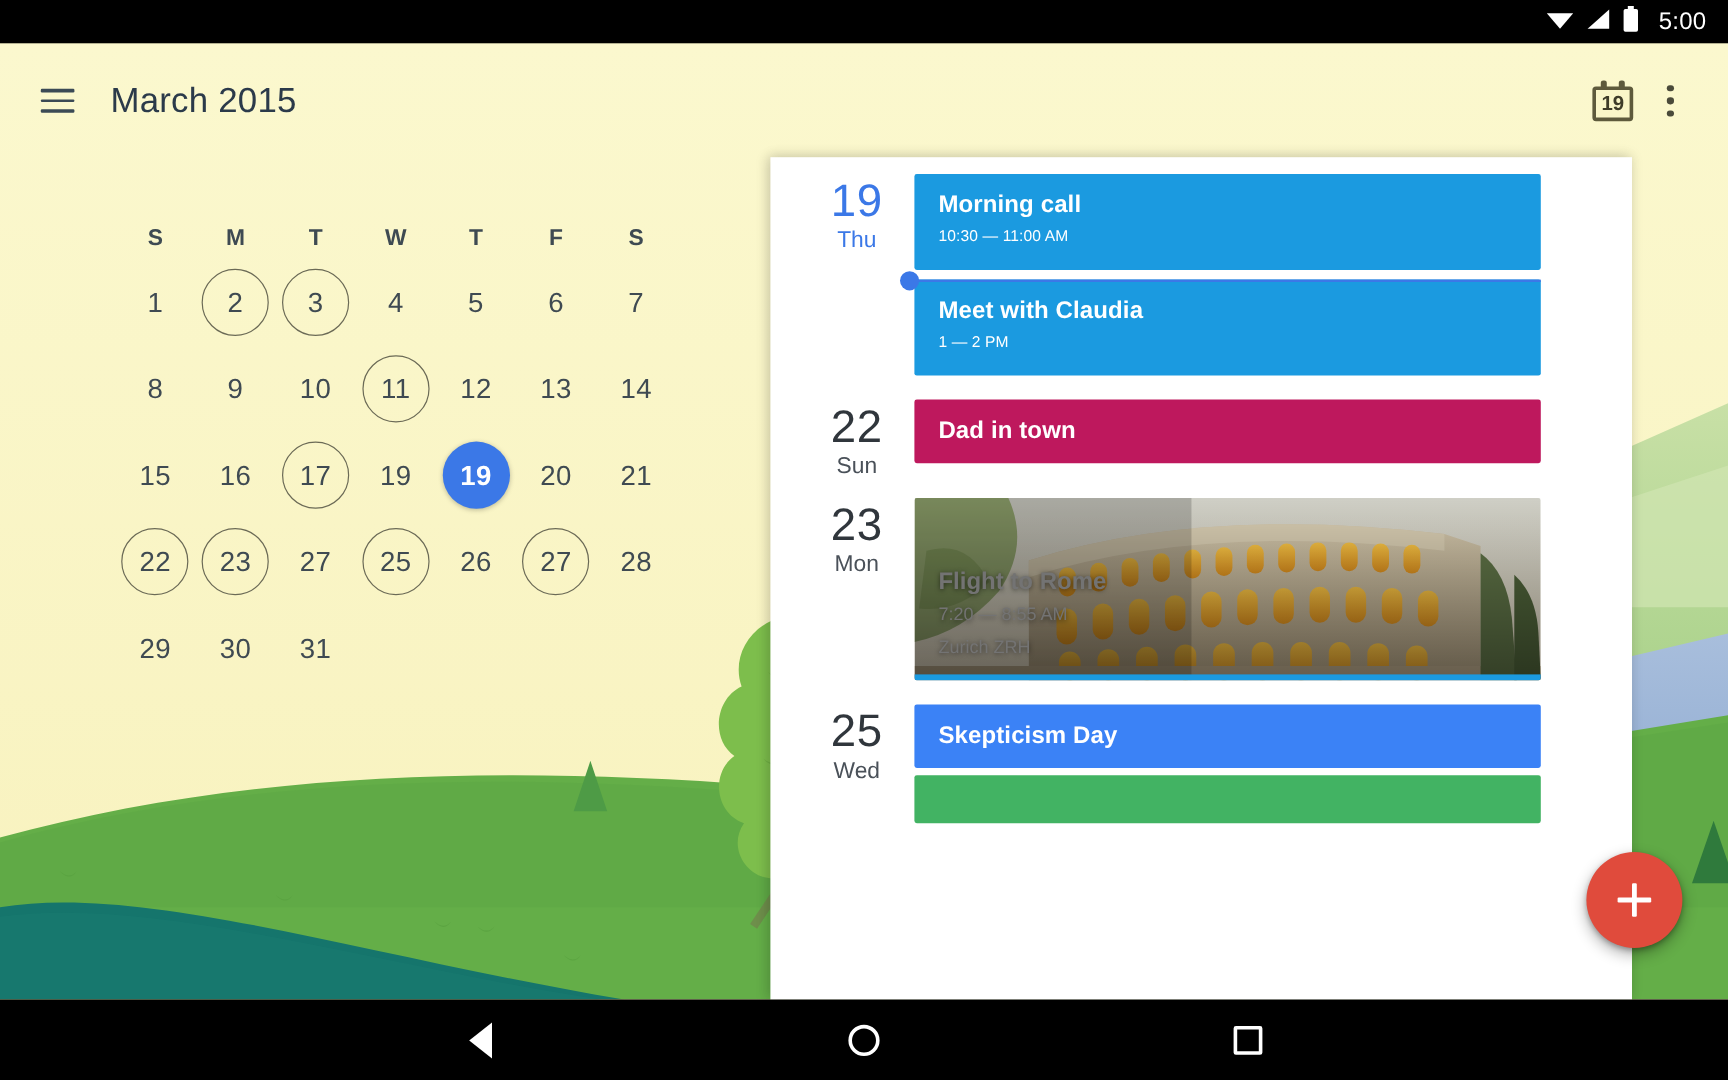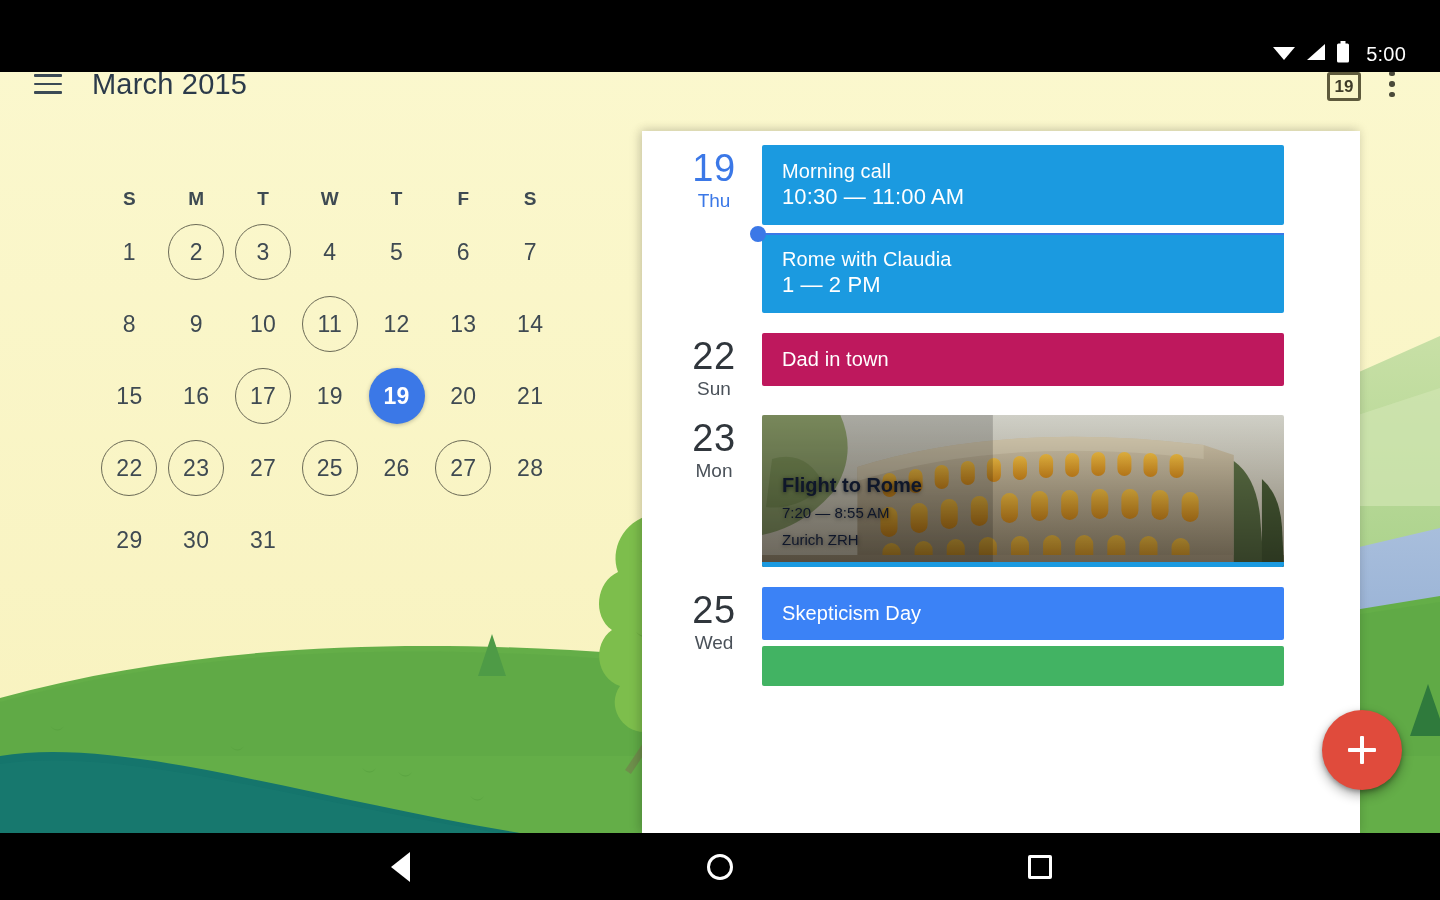--- a/index.html
+++ b/index.html
@@ -8,21 +8,21 @@
     overflow: hidden;
     background: #000;
     font-family: "Liberation Sans", sans-serif;
   }
   #screen { position: relative; width: 1440px; height: 900px; overflow: hidden; background:#000; }
 
   
   .statusbar {
     position: absolute; left:0; top:0; width:1440px; height:36px;
     background:#000; display:flex; align-items:center; justify-content:flex-end;
-    padding-right:34px; gap:10px; z-index: 60; margin-top: 36px;
+    padding-right:18px; gap:10px; z-index: 60;
   }
   .status-icons { display:flex; align-items:center; gap:9px; }
   .sb-clock { color:#fff; font-size:20px; letter-spacing:.2px; margin-left:6px; }
 
   
   .wallpaper {
     position:absolute; left:0; top:36px; width:1440px; height:797px;
     overflow:hidden; background:#FAF6C8;
   }
   .wallpaper svg { position:absolute; left:0; top:0; width:1440px; height:797px; display:block; }
@@ -89,41 +89,41 @@
   .datecol { width:96px; flex:0 0 96px; padding-top:16px; text-align:center; }
   .datecol .dnum { font-size:38px; line-height:42px; color:#30363c; letter-spacing:.5px; }
   .datecol .dwk  { font-size:19px; line-height:24px; color:#4a5159; }
   .datecol.today .dnum, .datecol.today .dwk { color:#3b78e7; }
   .eventcol { flex:1; padding-top:14px; }
 
   .evt {
     border-radius:2px; color:#fff; padding:13px 18px 15px 20px; margin-bottom:6px;
     cursor:pointer;
   }
-  .evt .t { font-size:20px; font-weight:normal; line-height:26px; letter-spacing:.1px; }
-  .evt .s { font-size:22px; line-height:26px; letter-spacing:.1px; }
+  .evt .t { font-size:20px; font-weight:bold; line-height:26px; letter-spacing:.1px; }
+  .evt .s { font-size:13px; line-height:26px; letter-spacing:.1px; }
   .evt.compact { padding:13px 18px 14px 20px; }
 
   .nowline { position:relative; height:0; margin:8px 0 8px 0; }
   .nowline .bar { position:absolute; left:0; right:0; top:0; height:2px; background:#3b78e7; }
   .nowline .dot {
     position:absolute; left:-12px; top:-7px; width:16px; height:16px; border-radius:50%;
     background:#3b78e7;
   }
 
   .week-header {
     padding:26px 24px 4px 124px; font-size:21px; color:#707b84; letter-spacing:.2px;
   }
 
   .photo-evt {
     position:relative; border-radius:2px; overflow:hidden; cursor:pointer;
     height:152px; margin-bottom:6px;
   }
   .photo-evt .ptxt {
-    position:absolute; left:20px; bottom:14px; color:#0f172a;
+    position:absolute; left:20px; bottom:14px; color:#737373;
     text-shadow:0 1px 4px rgba(0,0,0,.55); z-index:3;margin-top:14px;
   }
   .photo-evt .ptxt .t { font-size:20px; font-weight:bold; line-height:27px; }
   .photo-evt .ptxt .s { font-size:15px; line-height:27px; }
   .photo-evt .strip { position:absolute; left:0; right:0; bottom:0; height:5px; background:#1b9ae0; z-index:4; }
   .photo-evt svg { position:absolute; left:0; top:0; width:100%; height:100%; display:block; }
 
   
   .fab {
     position:absolute; left:1322px; top:710px; width:80px; height:80px; border-radius:50%;
@@ -414,21 +414,21 @@
         <div class="eventcol">
           <div class="evt" style="background:#1b9ae0">
             <div class="t">Morning call</div>
             <div class="s">10:30 — 11:00 AM</div>
           </div>
           <div class="nowline">
             <div class="bar"></div>
             <div class="dot"></div>
           </div>
           <div class="evt" style="background:#1b9ae0">
-            <div class="t">Rome with Claudia</div>
+            <div class="t">Meet with Claudia</div>
             <div class="s">1 — 2 PM</div>
           </div>
         </div>
       </div>
 
 
       <div class="agenda-row">
         <div class="datecol">
           <div class="dnum">22</div>
           <div class="dwk">Sun</div>

